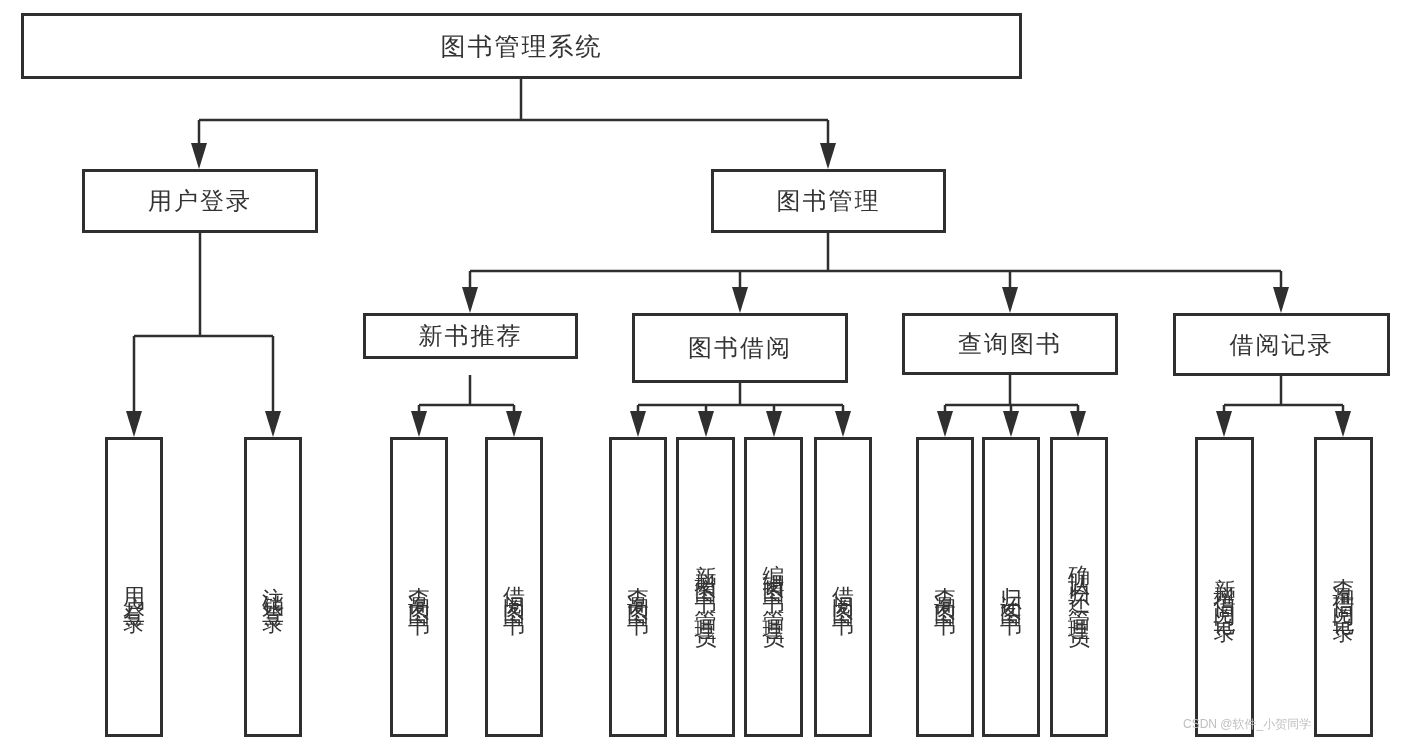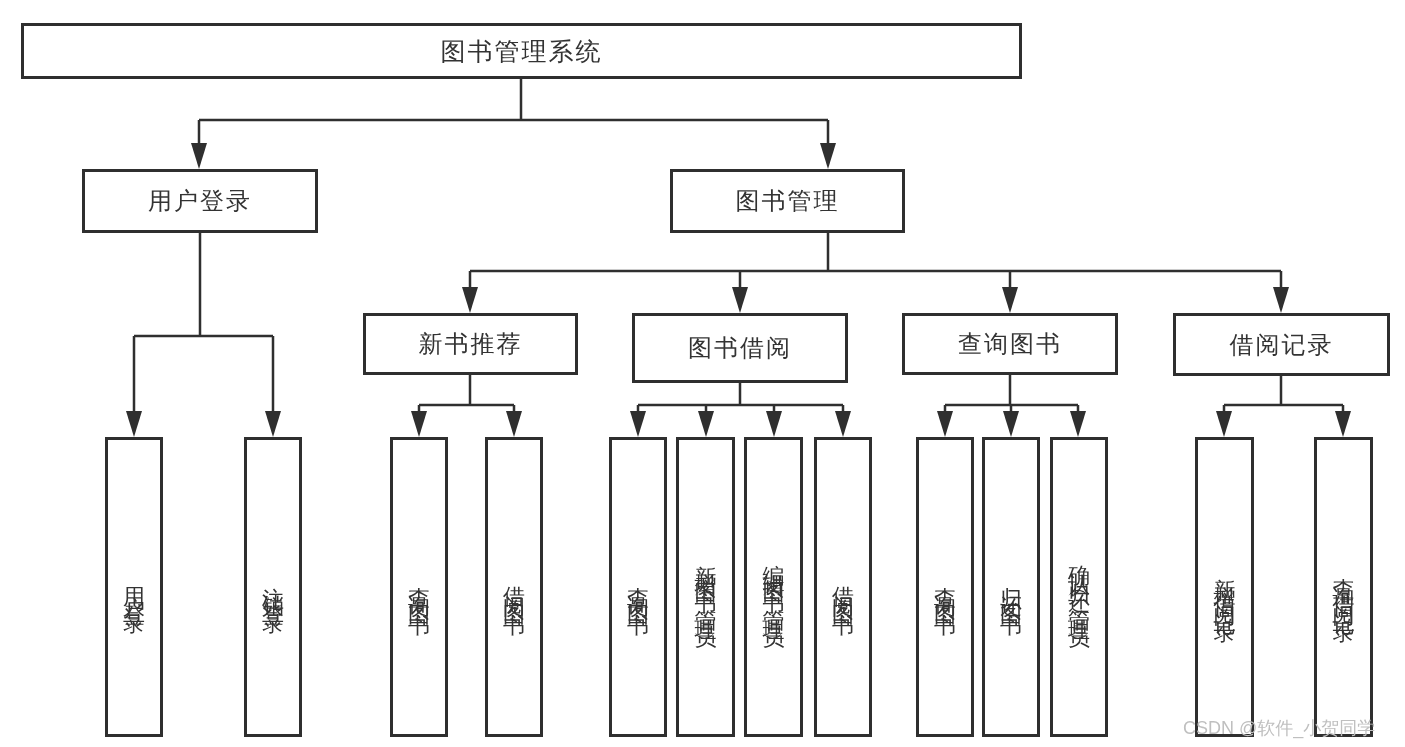--- a/index.html
+++ b/index.html
@@ -47,21 +47,21 @@
     font-size: 22px;
     letter-spacing: 9px;
     line-height: 1;
     color: var(--ink);
     max-height: 296px;
   }
   .watermark {
     position: absolute;
     left: 1183px;
     top: 716px;
-    font-size: 18px;
+    font-size: 12px;
     color: var(--watermark);
     white-space: nowrap;
   }
 </style>
 </head>
 <body>
 
 <div class="stage">
 
   <svg class="connectors" viewBox="0 0 1405 747" xmlns="http://www.w3.org/2000/svg" aria-hidden="true">
@@ -90,32 +90,32 @@
       <polygon points="766,411 782,411 774,437"></polygon>
       <polygon points="835,411 851,411 843,437"></polygon>
       <polygon points="937,411 953,411 945,437"></polygon>
       <polygon points="1003,411 1019,411 1011,437"></polygon>
       <polygon points="1070,411 1086,411 1078,437"></polygon>
       <polygon points="1216,411 1232,411 1224,437"></polygon>
       <polygon points="1335,411 1351,411 1343,437"></polygon>
     </g>
   </svg>
 
-  <div class="box lvl1" style="left:21px;top:23px;width:1001px;height:56px">
+  <div class="box lvl1" style="left:21px;top:13px;width:1001px;height:66px">
     <span class="hlbl">图书管理系统</span>
   </div>
 
   <div class="box" style="left:82px;top:169px;width:236px;height:64px">
     <span class="hlbl">用户登录</span>
   </div>
-  <div class="box" style="left:670px;top:169px;width:235px;height:64px">
+  <div class="box" style="left:711px;top:169px;width:235px;height:64px">
     <span class="hlbl">图书管理</span>
   </div>
 
-  <div class="box" style="left:363px;top:313px;width:215px;height:62px">
+  <div class="box" style="left:363px;top:313px;width:215px;height:46px">
     <span class="hlbl">新书推荐</span>
   </div>
   <div class="box" style="left:632px;top:313px;width:216px;height:70px">
     <span class="hlbl">图书借阅</span>
   </div>
   <div class="box" style="left:902px;top:313px;width:216px;height:62px">
     <span class="hlbl">查询图书</span>
   </div>
   <div class="box" style="left:1173px;top:313px;width:217px;height:63px">
     <span class="hlbl">借阅记录</span>

